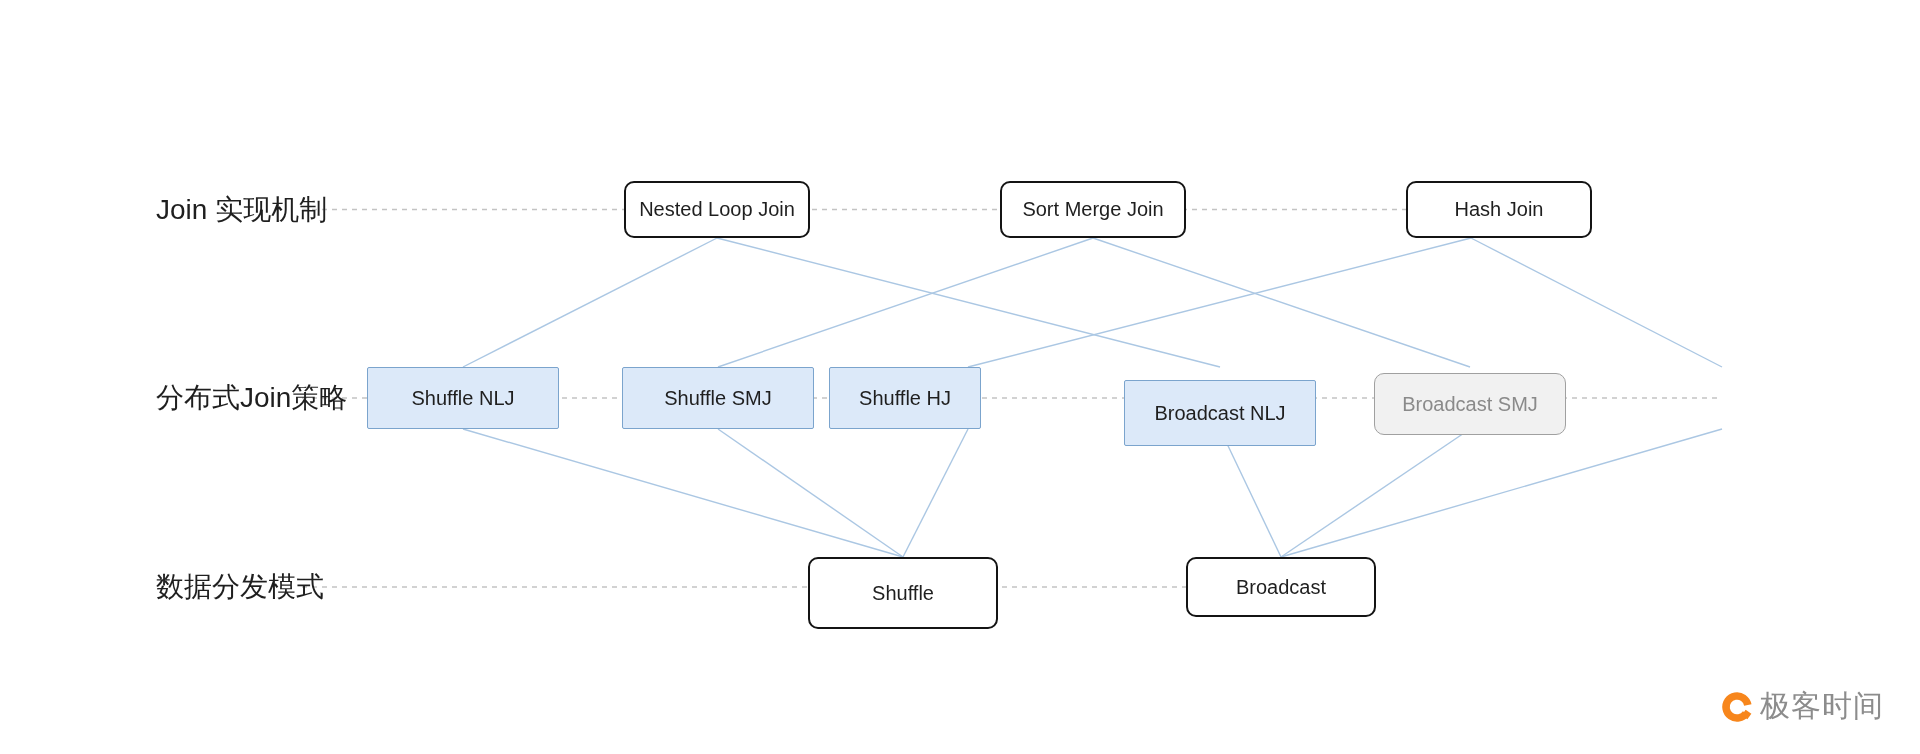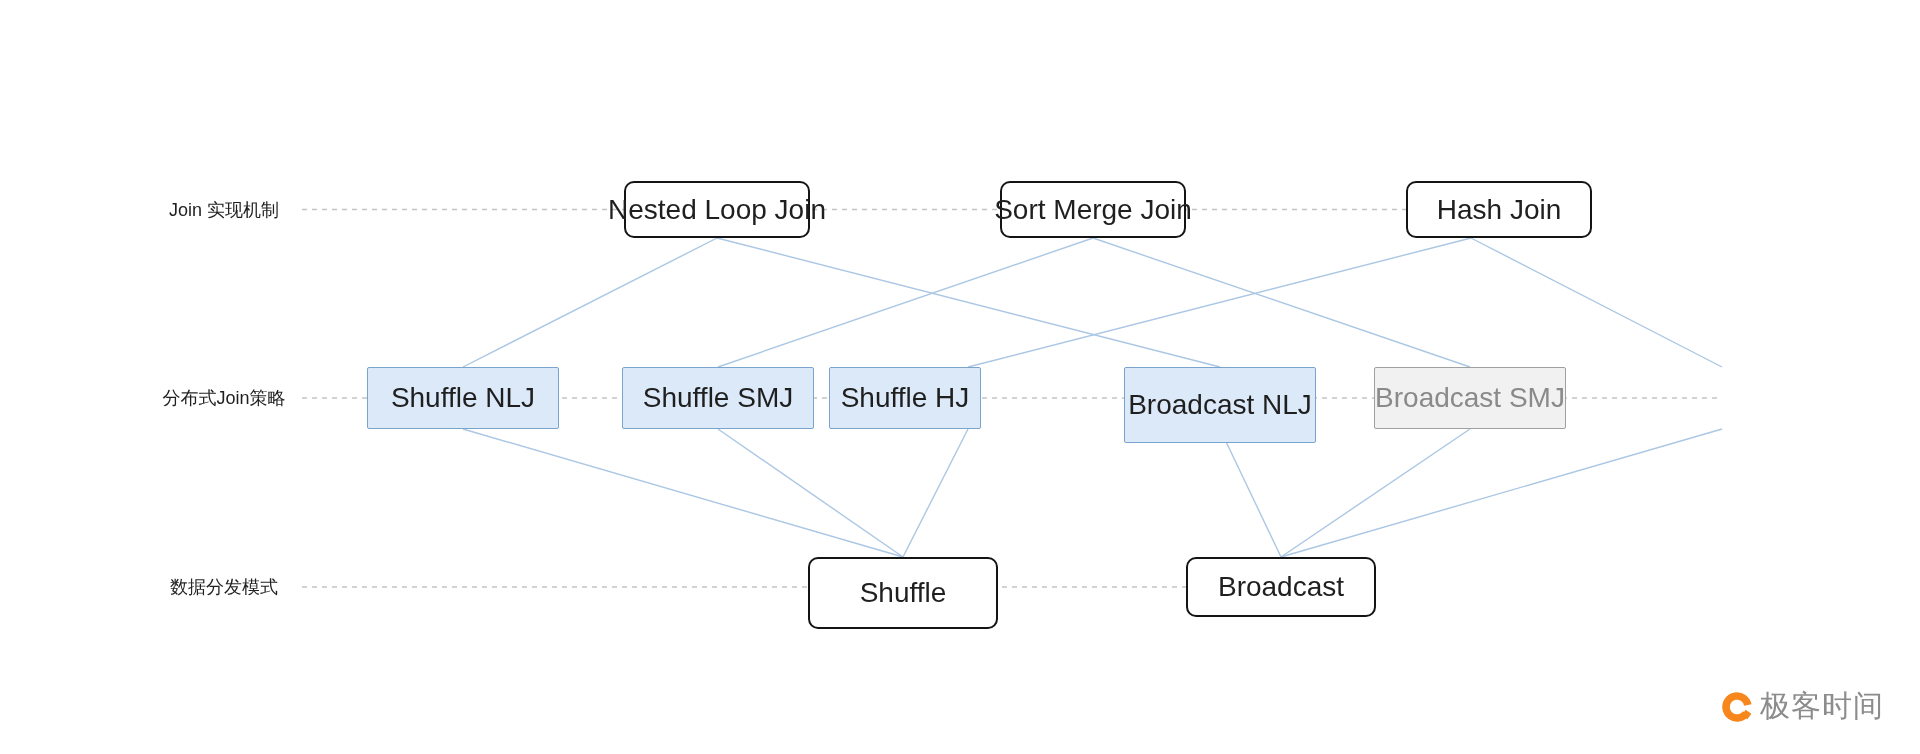--- a/index.html
+++ b/index.html
@@ -25,56 +25,57 @@
     stroke: #c3c3c3;
     stroke-width: 1.3;
     stroke-dasharray: 5 5;
   }
   #edge-layer line.edge {
     stroke: #abc7e3;
     stroke-width: 1.4;
   }
   .row-label {
     position: absolute;
-    left: 140px;
+    left: 156px;
     width: 168px;
     transform: translateY(-50%);
     text-align: center;
-    font-size: 18px;
+    font-size: 28px;
     color: #1f1f1f;
     z-index: 2;
     white-space: nowrap;
   }
   .node {
     position: absolute;
     display: flex;
     align-items: center;
     justify-content: center;
     box-sizing: border-box;
-    font-size: 28px;
+    font-size: 20px;
     color: #1f1f1f;
     background: #ffffff;
     z-index: 2;
     white-space: nowrap;
   }
   .box-white {
     border: 2px solid #141414;
     border-radius: 10px;
     background: #ffffff;
   }
   .box-blue {
     border: 1px solid #7ba4cd;
     border-radius: 2px;
     background: #dce9f9;
   }
   .box-gray {
     border: 1px solid #a0a0a0;
-    border-radius: 2px;
+    border-radius: 10px;
     background: #f1f1f1;
     color: #8a8a8a;
+    margin-top: 6px;
   }
   .logo {
     position: absolute;
     right: 36px;
     top: 686px;
     display: flex;
     align-items: center;
     gap: 7px;
     z-index: 2;
   }
@@ -111,21 +112,21 @@
   <div class="row-label" style="top:398px">分布式Join策略</div>
   <div class="row-label" style="top:587px">数据分发模式</div>
 
   <div class="node box-white" style="left:624px; top:181px; width:186px; height:57px">Nested Loop Join</div>
   <div class="node box-white" style="left:1000px; top:181px; width:186px; height:57px">Sort Merge Join</div>
   <div class="node box-white" style="left:1406px; top:181px; width:186px; height:57px">Hash Join</div>
 
   <div class="node box-blue" style="left:367px; top:367px; width:192px; height:62px">Shuffle NLJ</div>
   <div class="node box-blue" style="left:622px; top:367px; width:192px; height:62px">Shuffle SMJ</div>
   <div class="node box-blue" style="left:829px; top:367px; width:152px; height:62px">Shuffle HJ</div>
-  <div class="node box-blue" style="left:1124px; top:367px; width:192px; height:76px">Broadcast NLJ</div>
+  <div class="node box-blue" style="left:1124px; top:380px; width:192px; height:66px">Broadcast NLJ</div>
   <div class="node box-gray" style="left:1374px; top:367px; width:192px; height:62px">Broadcast SMJ</div>
 
   <div class="node box-white" style="left:808px; top:557px; width:190px; height:72px">Shuffle</div>
   <div class="node box-white" style="left:1186px; top:557px; width:190px; height:60px">Broadcast</div>
 
   <div class="logo">
     <span style="display:inline-flex">
       <svg width="32" height="32" viewBox="0 0 32 32" xmlns="http://www.w3.org/2000/svg">
         <circle cx="16" cy="16" r="11" fill="none" stroke="#f7861c" stroke-width="7.5" stroke-dasharray="60 10" transform="rotate(35 16 16)"></circle>
         <rect x="22" y="20" width="7" height="7" fill="#f7861c" transform="rotate(35 25.5 23.5)"></rect>

